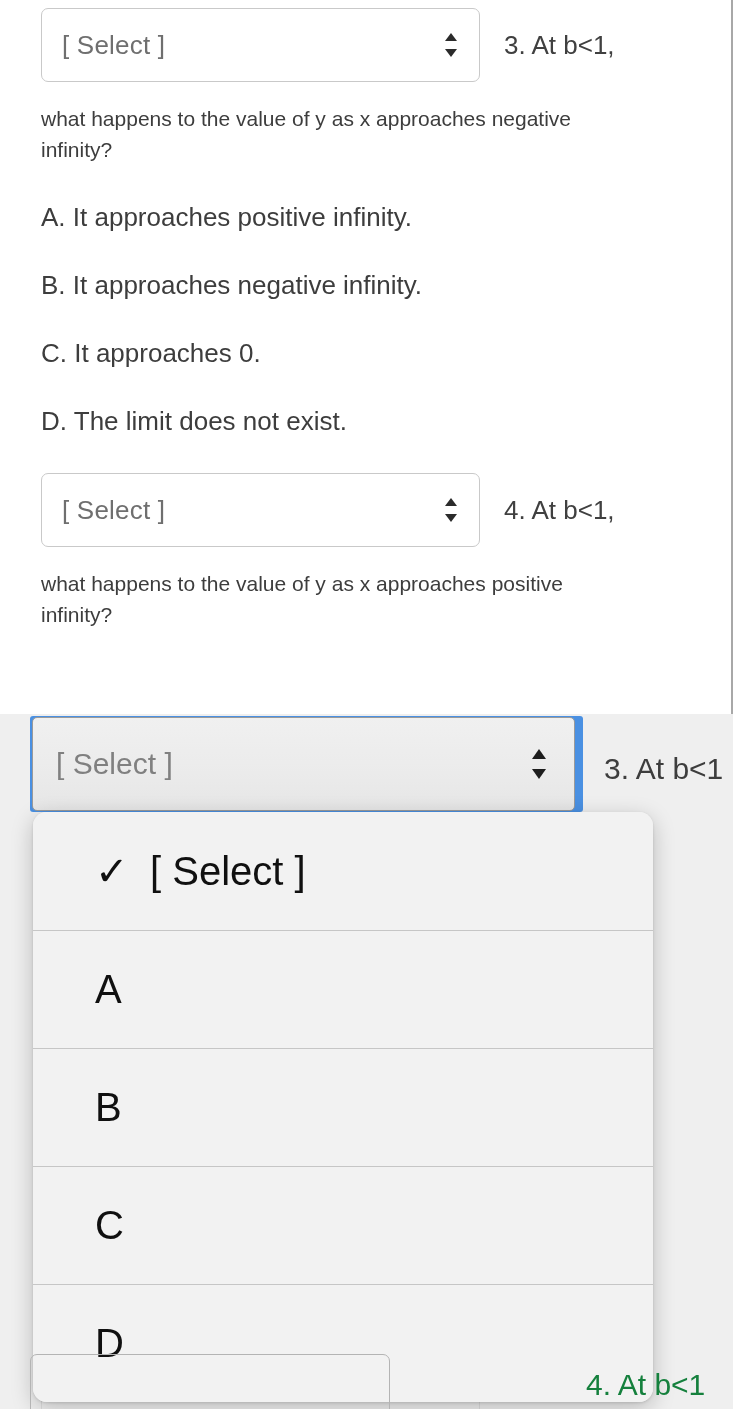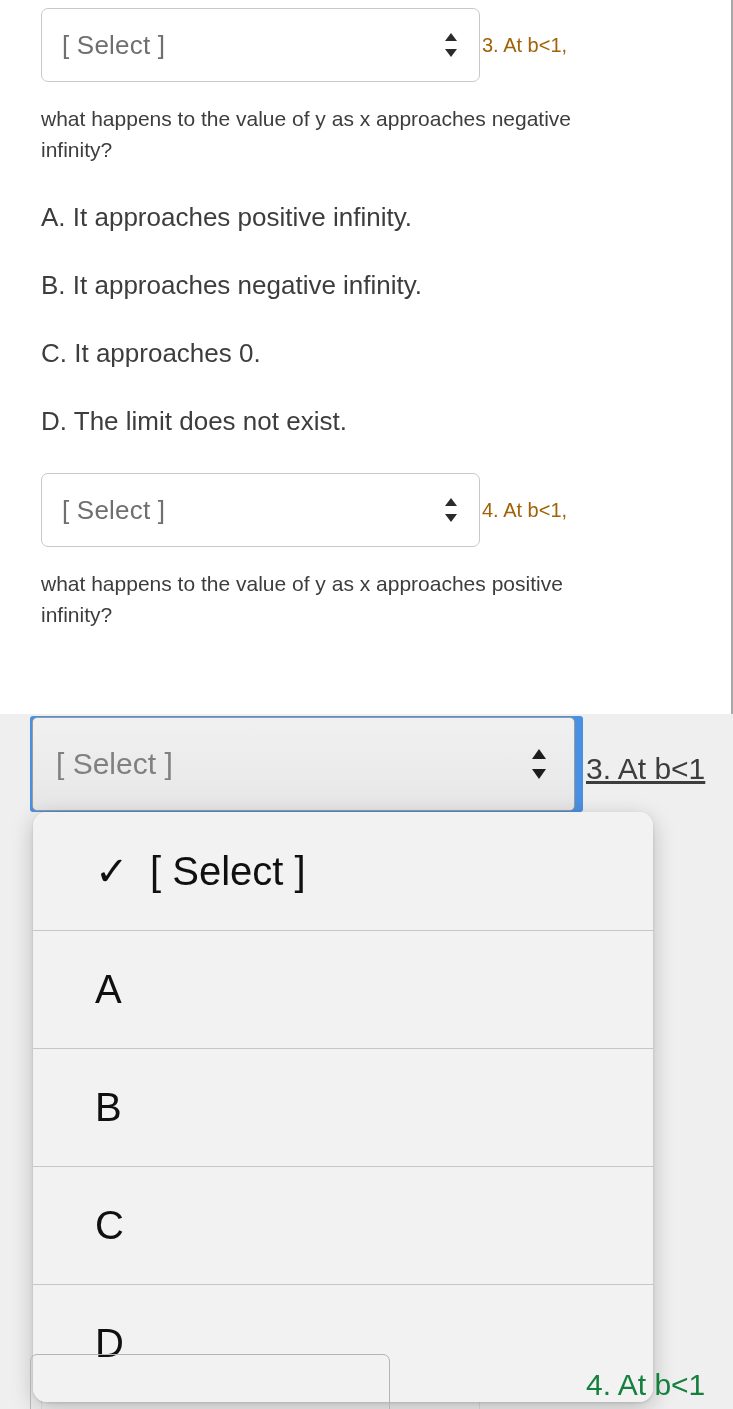--- a/index.html
+++ b/index.html
@@ -62,23 +62,23 @@
     letter-spacing: .2px;
     font-family: "Liberation Sans", sans-serif;
     white-space: nowrap;
   }
   .updown {
     width: 22px;
     height: 30px;
     display: block;
   }
   .tail-text {
-    font-size: 20px;
-    color: #a16207;
-    margin-left: 2px;
+    font-size: 26px;
+    color: #404040;
+    margin-left: 24px;
     white-space: nowrap;
   }
 
   .para {
     font-size: 21px;
     color: #3d3d3d;
     line-height: 1.46;
     padding: 0 0 0 41px;
     margin: 22px 0 0 0;
     max-width: 560px;
@@ -155,26 +155,25 @@
     padding: 0 22px 0 23px;
   }
   #focus-select .sel-text {
     font-size: 30px;
     color: #808080;
   }
   .updown-big { width: 26px; height: 36px; display:block; }
 
   #focus-tail {
     position: absolute;
-    left: 586px;
+    left: 604px;
     top: 752px;
     font-size: 30px;
     color: #3d3d3d;
     white-space: nowrap;
-    text-decoration: underline;
   }
 
   
   #popup {
     position: absolute;
     left: 33px;
     top: 812px;
     width: 620px;
     background: #f2f2f2;
     border-radius: 14px;

